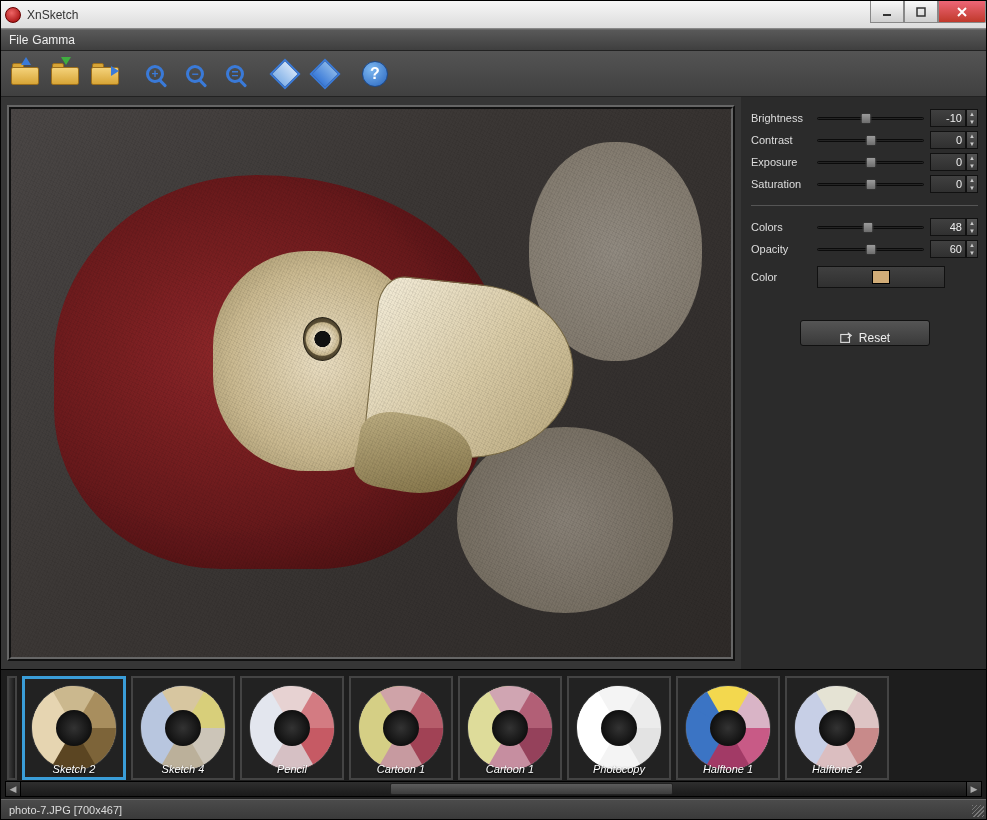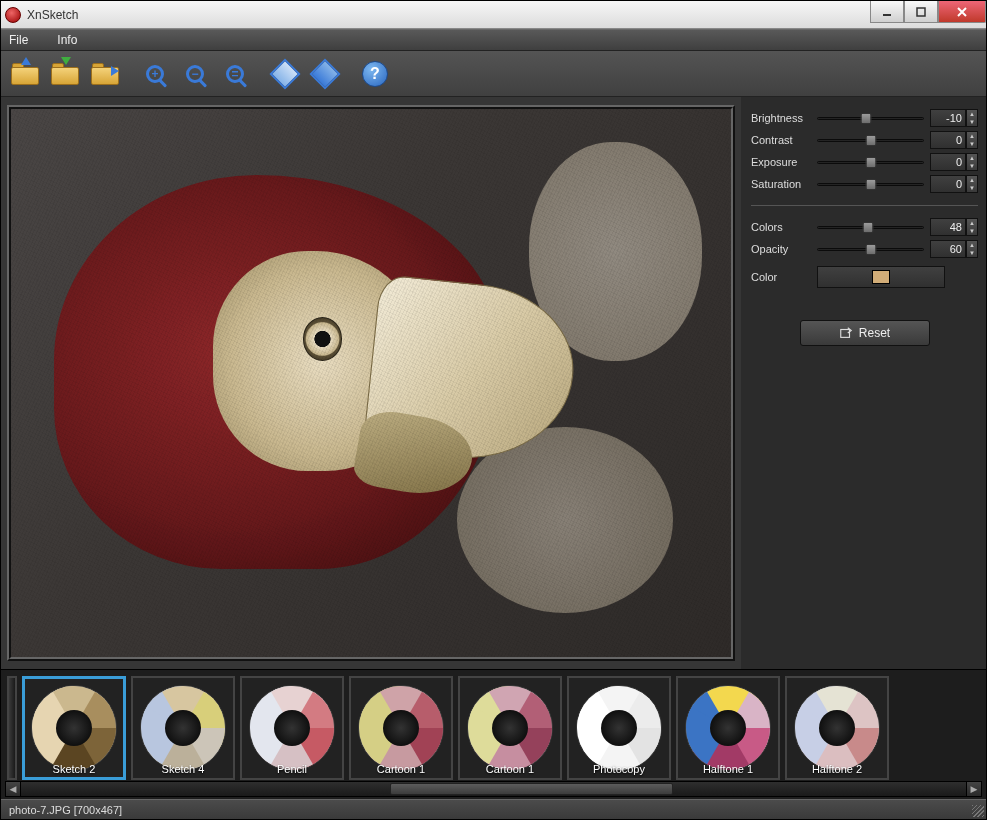--- a/index.html
+++ b/index.html
@@ -10,21 +10,21 @@
 .titlebar { height: 28px; background: linear-gradient(#f7f7f7,#dcdcdc); display: flex; align-items: center; padding: 0 4px; border-bottom: 1px solid #888; position: relative; }
 .titlebar .app-icon { width: 16px; height: 16px; border-radius: 50%; background: radial-gradient(circle at 40% 35%, #e66, #900); margin-right: 6px; border: 1px solid #600; }
 .titlebar .title { font-size: 12px; color: #333; }
 .win-controls { position: absolute; right: 0; top: 0; height: 22px; display: flex; }
 .win-btn { width: 34px; height: 22px; display: flex; align-items: center; justify-content: center; border: 1px solid #888; border-top: none; font-size: 11px; }
 .win-min, .win-max { background: linear-gradient(#f9f9f9,#d0d0d0); color: #333; }
 .win-close { background: linear-gradient(#e67,#c0392b); color: #fff; width: 48px; border-bottom-right-radius: 2px; }
 .win-btn svg { display: block; }
 
 
-.menubar { height: 22px; background: linear-gradient(#595959,#3f3f3f); display: flex; align-items: center; padding: 0 8px; gap: 29px; border-top: 1px solid #6a6a6a; border-bottom: 1px solid #222; text-align: right; }
+.menubar { height: 22px; background: linear-gradient(#595959,#3f3f3f); display: flex; align-items: center; padding: 0 8px; gap: 4px; border-top: 1px solid #6a6a6a; border-bottom: 1px solid #222; text-align: right; }
 .menubar span { color: #eee; font-size: 12px; cursor: default; }
 
 
 .toolbar { height: 46px; background: linear-gradient(#545454,#404040); display: flex; align-items: center; padding: 0 6px; gap: 4px; border-bottom: 1px solid #222; }
 .tool-btn { width: 36px; height: 36px; display: flex; align-items: center; justify-content: center; border-radius: 3px; cursor: pointer; }
 .tool-sep { width: 6px; }
 .folder-icon { width: 28px; height: 22px; position: relative; }
 .folder-body { position: absolute; bottom: 0; width: 28px; height: 18px; background: linear-gradient(#f4d27a,#d8a536); border-radius: 2px; border: 1px solid #9c6f1c; }
 .folder-tab { position: absolute; top: 0; left: 1px; width: 12px; height: 6px; background: #d8a536; border-radius: 2px 2px 0 0; border: 1px solid #9c6f1c; }
 .arr { position: absolute; left: 10px; }
@@ -62,29 +62,29 @@
 .ctl-slider { flex:1; height: 16px; position: relative; margin-right: 6px; }
 .ctl-slider .track { position:absolute; left:0; right:0; top:7px; height:3px; background: linear-gradient(#1a1a1a,#2e2e2e); border:1px solid #0b0b0b; border-radius:2px; }
 .ctl-slider .thumb { position:absolute; top:3px; width:11px; height:11px; background: linear-gradient(#9b9b9b,#6d6d6d); border:1px solid #333; border-radius:2px; transform: translateX(-50%); }
 .ctl-val { width: 36px; height: 18px; background: linear-gradient(#404040,#303030); border:1px solid #111; color:#eee; font-size:11px; display:flex; align-items:center; justify-content:flex-end; padding-right:3px; }
 .ctl-spin { width: 12px; height: 18px; background: linear-gradient(#555,#3a3a3a); border:1px solid #111; display:flex; flex-direction:column; }
 .ctl-spin div { flex:1; display:flex; align-items:center; justify-content:center; color:#ccc; font-size:6px; line-height:1; }
 .hr { height:1px; background:#555; margin:4px 0; }
 .color-swatch { width: 128px; height:22px; background: linear-gradient(#404040,#303030); border:1px solid #111; display:flex; align-items:center; justify-content:center; margin-left:0;}
 .color-swatch .sw { width:18px; height:14px; background:#d2ad78; border:1px solid #000; }
 .reset-row { display:flex; justify-content:center; margin-top:26px; }
-.reset-btn { width:130px; height:26px; background: linear-gradient(#555,#3a3a3a); border:1px solid #111; border-radius:3px; color:#eee; font-size:12px; display:flex; align-items:center; justify-content:center; gap:6px; cursor:pointer; }
+.reset-btn { width:130px; height:26px; background: linear-gradient(#555,#3a3a3a); border:1px solid #111; border-radius:3px; color:#eee; font-size:12px; display:flex; align-items:flex-end; justify-content:center; gap:6px; cursor:pointer; }
 .reset-btn svg { width:14px; height:14px; }
 
 
 .filmstrip { height: 130px; background: #1d1d1d; padding: 6px 4px 2px 4px; display:flex; flex-direction:column; border-top:1px solid #000;}
 .thumbs { flex:1; display:flex; gap:5px; overflow:hidden; padding:0 2px;}
 .thumb-card { flex:0 0 104px; height:104px; border:2px solid #444; background:#222; position:relative; display:flex; align-items:center; justify-content:center; cursor:pointer;}
 .thumb-card.selected { border-color:#3a9dd8; box-shadow:0 0 0 1px #3a9dd8 inset; }
-.thumb-card .tlabel { position:absolute; bottom:3px; left:0; right:0; text-align:center; color:#fff; font-size:11px; text-shadow:0 1px 2px #000; }
+.thumb-card .tlabel { position:absolute; bottom:3px; left:0; right:0; text-align:center; color:#fff; font-size:11px; text-shadow:0 1px 2px #000;font-style:italic; }
 .edge { flex:0 0 10px; height:104px; background: linear-gradient(90deg,#3a3a3a,#1a1a1a); border:2px solid #444; }
 .wheel { width:86px; height:86px; border-radius:50%; position:relative; background:#888; overflow:hidden; border:1px solid #333;}
 .wheel .seg { position:absolute; width:50%; height:50%; transform-origin:100% 100%; }
 .wheel .center { position:absolute; left:28%; top:28%; width:44%; height:44%; border-radius:50%; background: radial-gradient(circle,#333,#000); }
 .strip-scroll { height:16px; background: linear-gradient(#2e2e2e,#1a1a1a); border:1px solid #000; display:flex; align-items:center; }
 .strip-scroll .sc-btn{width:15px;height:100%;display:flex;align-items:center;justify-content:center;color:#aaa;font-size:9px;background:linear-gradient(#444,#2a2a2a);border-right:1px solid #000;cursor:pointer;}
 .strip-scroll .sc-btn.r{border-right:none;border-left:1px solid #000;}
 .strip-scroll .sc-track{flex:1;position:relative;height:100%;}
 .strip-scroll .sc-thumb{position:absolute;left:39%;width:30%;top:1px;bottom:1px;background:linear-gradient(#5c5c5c,#3c3c3c);border:1px solid #222;border-radius:2px;}
 
@@ -114,21 +114,21 @@
       <div class="win-btn win-close">
           <svg width="12" height="12">
             <path d="M2 2 L10 10 M10 2 L2 10" stroke="#fff" stroke-width="2"></path>
           </svg>
         </div>
     </div>
   </div>
 
   <div class="menubar">
     <span>File</span>
-    <span>Info</span>
+    <span>Gamma</span>
   </div>
 
   <div class="toolbar">
     <div class="tool-btn">
         <div class="folder-icon">
           <div class="folder-tab"></div>
           <div class="folder-body"></div>
           <div class="arr arr-up"></div>
         </div>
       </div>

